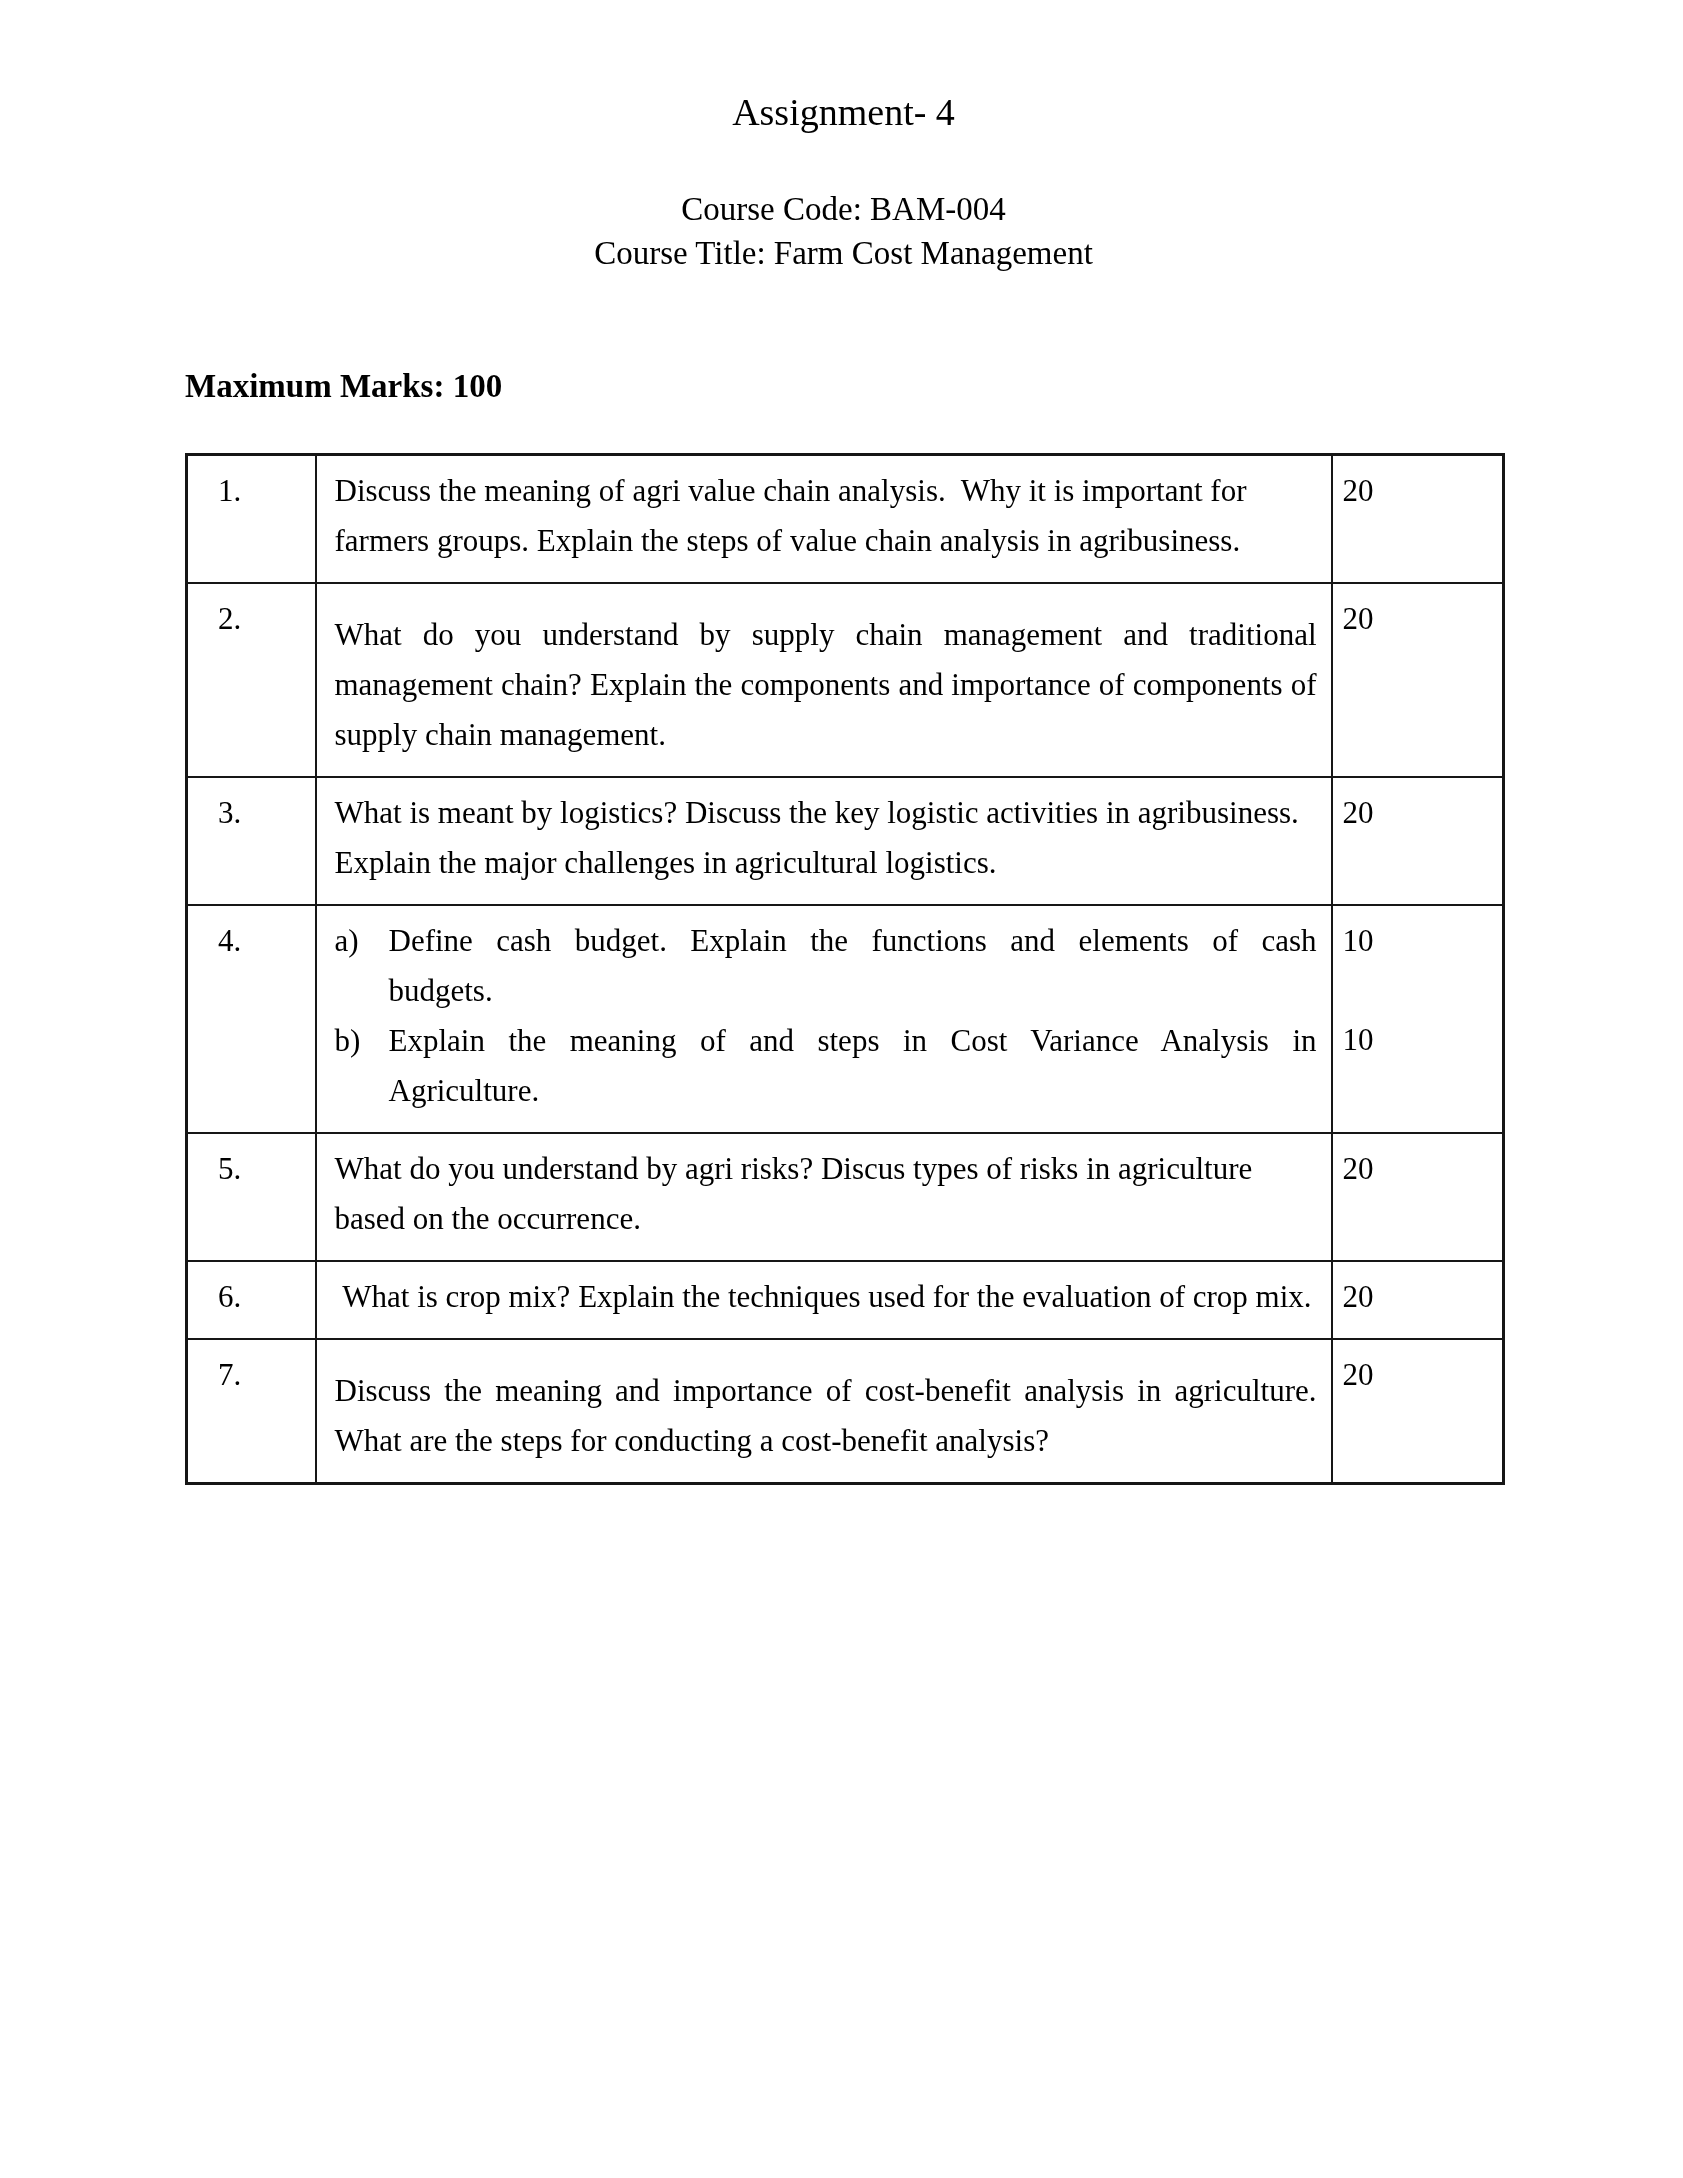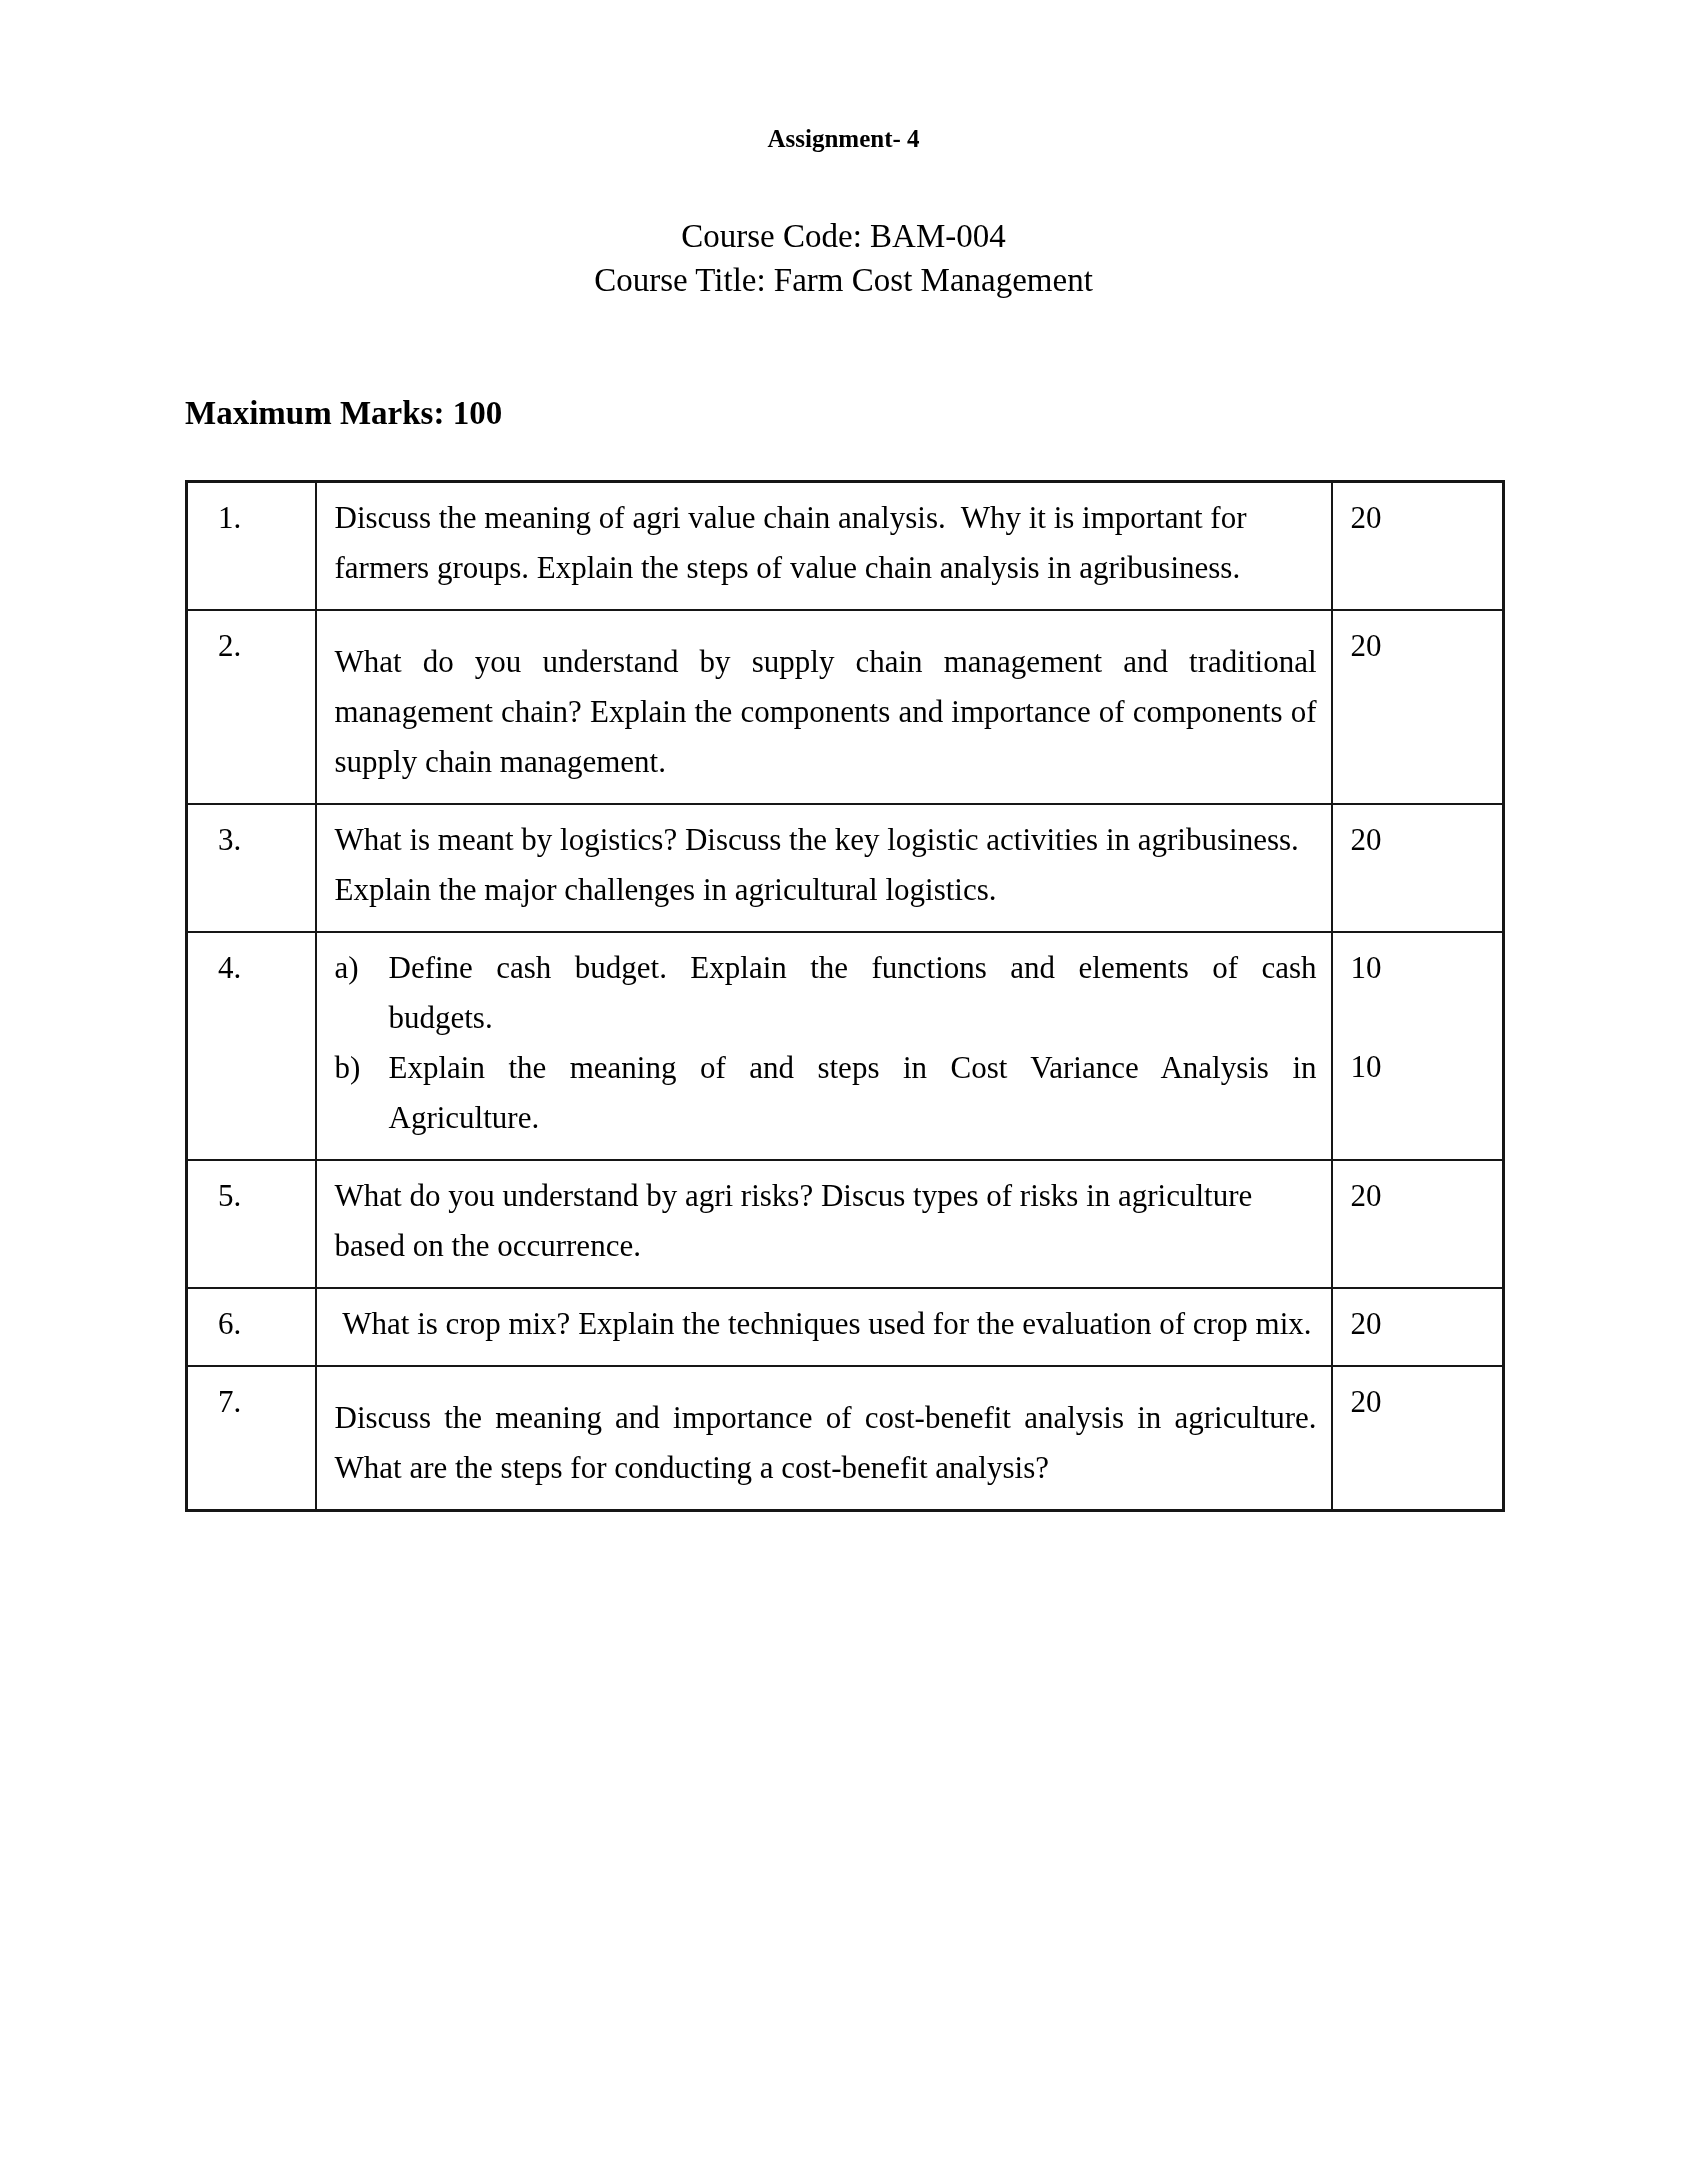--- a/index.html
+++ b/index.html
@@ -9,23 +9,23 @@
     font-family:"Liberation Serif","DejaVu Serif",serif;
     color:#000;
     overflow:hidden;
   }
   .content{
     padding-left:185px;
     padding-right:181px; 
   }
   .doc-title{
     margin:0;
-    padding-top:118px;
-    font-size:25px;line-height:42px;
-    font-weight:bold;text-align:center;
+    padding-top:91px;
+    font-size:38px;line-height:42px;
+    font-weight:normal;text-align:center;
   }
   .course-block{
     margin-top:54px;
     font-size:33px;line-height:44px;
     font-weight:normal;text-align:center;
   }
   .max-marks{
     margin-top:89px;
     font-size:33px;line-height:44px;
     font-weight:bold;text-align:left;
@@ -43,21 +43,21 @@
     border:3px solid #161616;
   }
   table.qtable td{
     border:2px solid #161616;
     vertical-align:top;
     font-size:31px;
     line-height:50px;
   }
   td.num-cell{padding:10px 6px 12px 30px;}
   td.q-cell{padding:10px 14px 16px 18px;border-radius:22px;}
-  td.marks-cell{padding:10px 6px 12px 18px;}
+  td.marks-cell{padding:10px 6px 12px 10px;}
   .q-text{white-space:pre-wrap;}
   .justify .q-text{text-align:justify;white-space:pre-wrap;margin-top:16px;}
   .part{display:flex;}
   .part-label{width:54px;flex:none;}
   .part-text{flex:1;min-width:0;}
   .jline{text-align:justify;text-align-last:justify;}
   .mark{min-height:50px;}
 </style>
 </head>
 <body>

